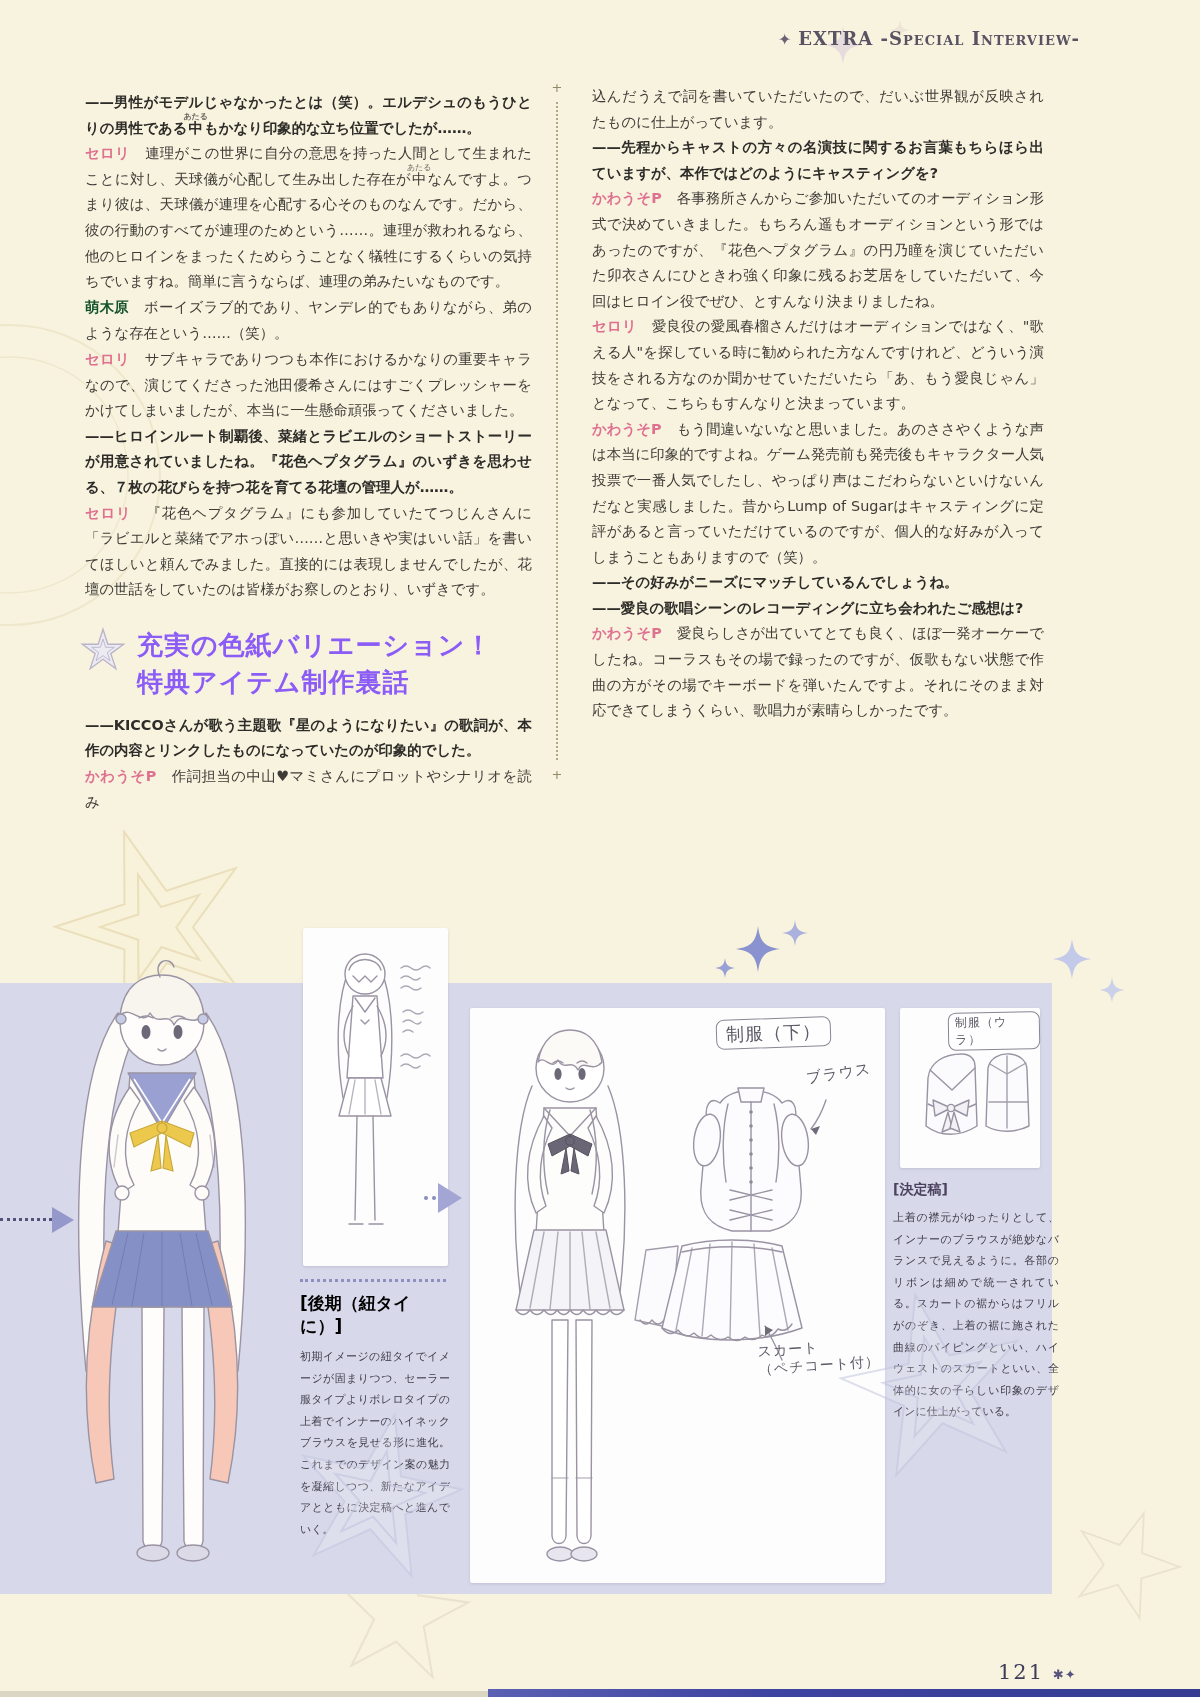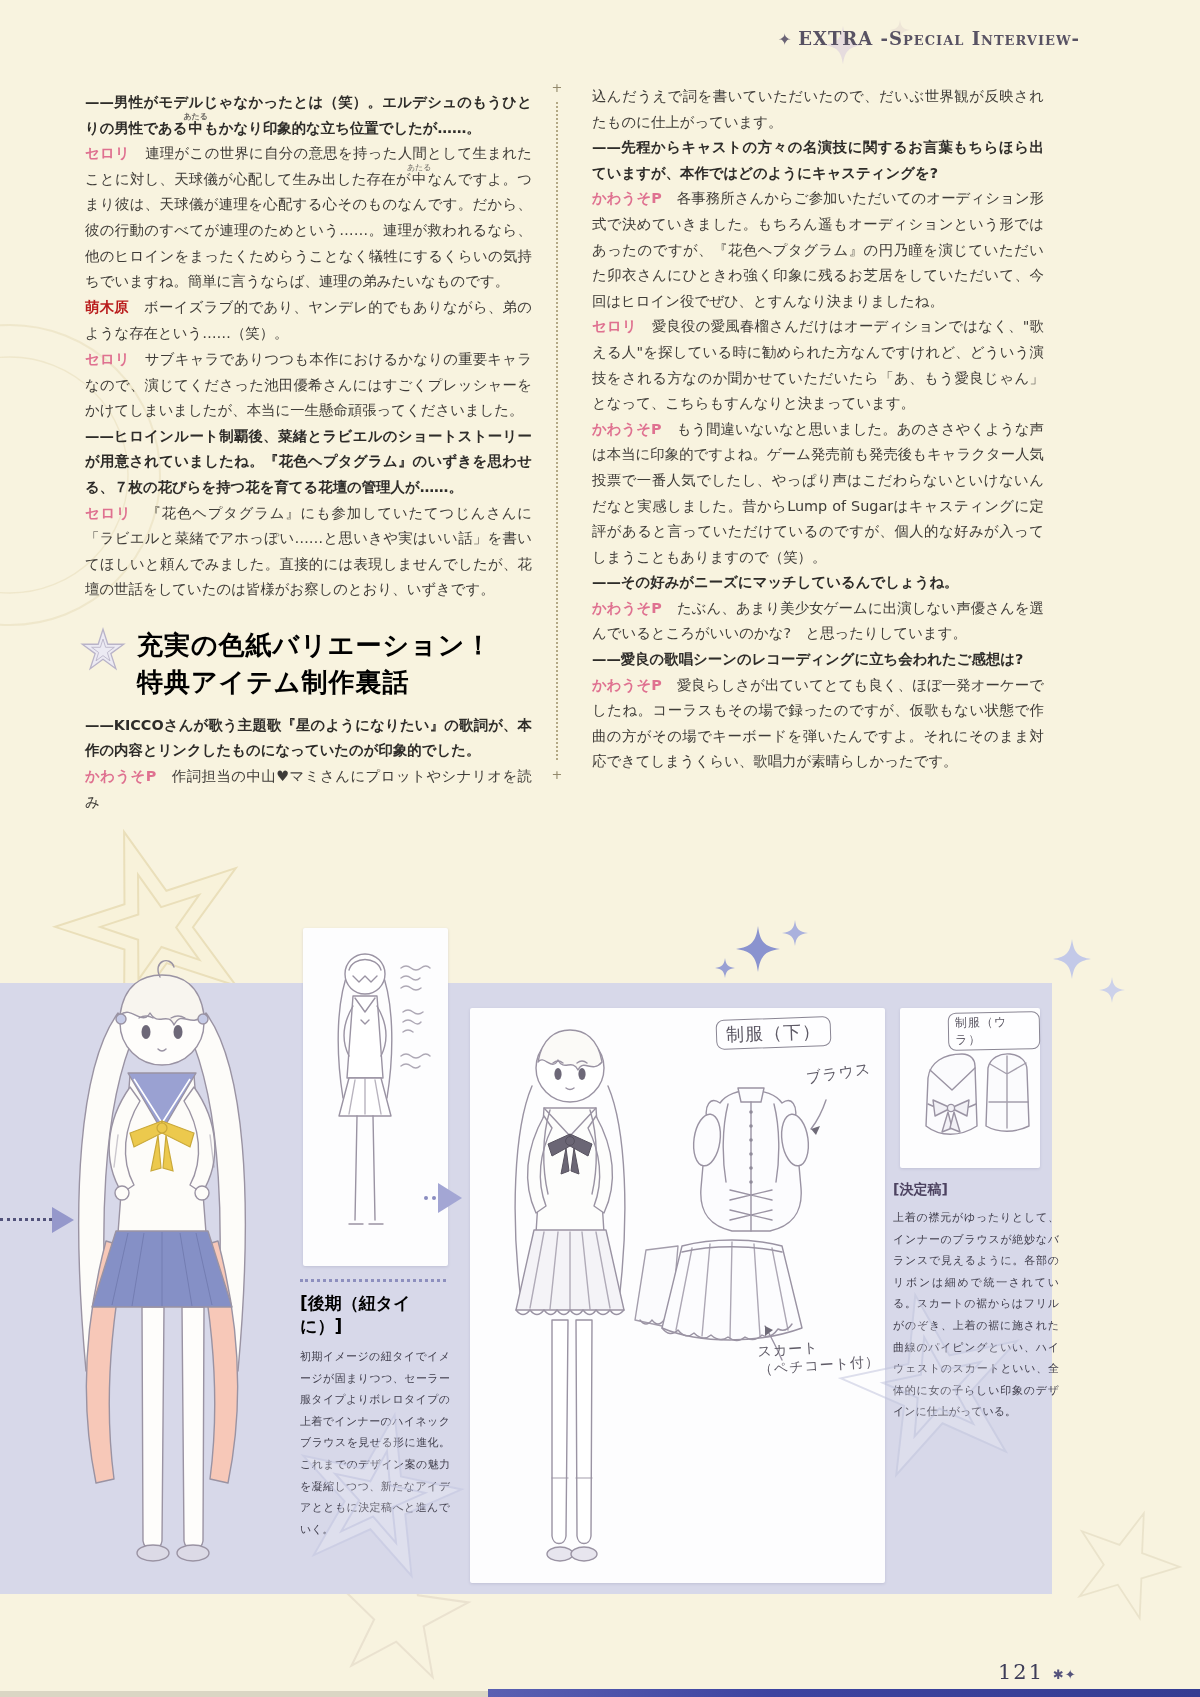--- a/index.html
+++ b/index.html
@@ -13,26 +13,26 @@
   .header .hicon{color:#6a6375;font-size:16px;margin-right:6px;}
   .header .htext{font-variant:small-caps;font-weight:bold;}
   
   .col{position:absolute;}
   .col-left{left:85px;top:90px;width:447px;}
   .col-right{left:592px;top:84px;width:452px;}
   .para{margin:0;text-align:justify;font-size:14.4px;line-height:25.6px;color:#3e3b37;}
   .para.question{font-weight:bold;color:#2e2c29;}
   .speaker{font-weight:bold;margin-right:15px;}
   .c-pink{color:#df7190;}
-  .c-blue{color:#b91c1c;font-family:Liberation Mono, monospace;}
+  .c-blue{color:#14532d;font-family:Liberation Mono, monospace;}
   ruby rt{font-size:8px;color:#6d6a64;letter-spacing:0;}
   
   .section-heading{position:relative;margin:24px 0 12px 0;padding-left:52px;
       font-family:"DejaVu Serif",serif;font-weight:bold;font-size:26px;line-height:37px;
-      color:#000000;letter-spacing:1px;}
+      color:#8b5cf6;letter-spacing:1px;}
   .section-heading .star-wrap{position:absolute;left:-6px;top:0px;width:48px;height:48px;}
   
   .divider{position:absolute;left:551px;top:84px;height:694px;width:12px;}
   .divider .dv-line{position:absolute;left:5px;top:18px;bottom:18px;border-left:2px dotted #b2a784;}
   .divider .dv-plus{position:absolute;left:0;width:12px;text-align:center;color:#93896c;font-size:13px;}
   .dv-plus.top{top:-4px;} .dv-plus.bottom{bottom:-4px;}
   
   .board{position:absolute;left:0;top:983px;width:1052px;height:611px;background:#d7d8e9;}
   .panel{position:absolute;background:#fdfdfe;box-shadow:0 1px 3px rgba(90,90,130,.18);border-radius:2px;}
   .panel-mid{left:303px;top:-55px;width:145px;height:338px;}
@@ -154,21 +154,20 @@
   </div>
 
   <div class="col col-right">
     <div>
         <p class="para answer"><span>込んだうえで詞を書いていただいたので、だいぶ世界観が反映されたものに仕上がっています。</span></p>
         <p class="para question"><span>——先程からキャストの方々の名演技に関するお言葉もちらほら出ていますが、本作ではどのようにキャスティングを?</span></p>
         <p class="para answer"><span class="speaker c-pink">かわうそP</span><span>各事務所さんからご参加いただいてのオーディション形式で決めていきました。もちろん遥もオーディションという形ではあったのですが、『花色ヘプタグラム』の円乃瞳を演じていただいた卯衣さんにひときわ強く印象に残るお芝居をしていただいて、今回はヒロイン役でぜひ、とすんなり決まりましたね。</span></p>
         <p class="para answer"><span class="speaker c-pink">セロリ</span><span>愛良役の愛風春榴さんだけはオーディションではなく、"歌える人"を探している時に勧められた方なんですけれど、どういう演技をされる方なのか聞かせていただいたら「あ、もう愛良じゃん」となって、こちらもすんなりと決まっています。</span></p>
         <p class="para answer"><span class="speaker c-pink">かわうそP</span><span>もう間違いないなと思いました。あのささやくような声は本当に印象的ですよね。ゲーム発売前も発売後もキャラクター人気投票で一番人気でしたし、やっぱり声はこだわらないといけないんだなと実感しました。昔からLump of Sugarはキャスティングに定評があると言っていただけているのですが、個人的な好みが入ってしまうこともありますので（笑）。</span></p>
         <p class="para question"><span>——その好みがニーズにマッチしているんでしょうね。</span></p>
-        <p class="para answer"><span class="speaker c-pink">かわうそP</span><span>たぶん、あまり美少女ゲームに出演しない声優さんを選んでいるところがいいのかな?　と思ったりしています。</span></p>
         <p class="para question"><span>——愛良の歌唱シーンのレコーディングに立ち会われたご感想は?</span></p>
         <p class="para answer"><span class="speaker c-pink">かわうそP</span><span>愛良らしさが出ていてとても良く、ほぼ一発オーケーでしたね。コーラスもその場で録ったのですが、仮歌もない状態で作曲の方がその場でキーボードを弾いたんですよ。それにそのまま対応できてしまうくらい、歌唱力が素晴らしかったです。</span></p>
       </div>
   </div>
 
   <div class="board">
 
     <svg class="fig-left" viewBox="0 0 280 660">
       <path class="skf" fill="#fdfcf9" d="M96,78 C58,130 48,260 64,436 L88,430 C76,300 80,170 114,96 Z"></path>
       <path class="skf" fill="#fdfcf9" d="M184,78 C222,130 232,260 216,436 L192,430 C204,300 200,170 166,96 Z"></path>

